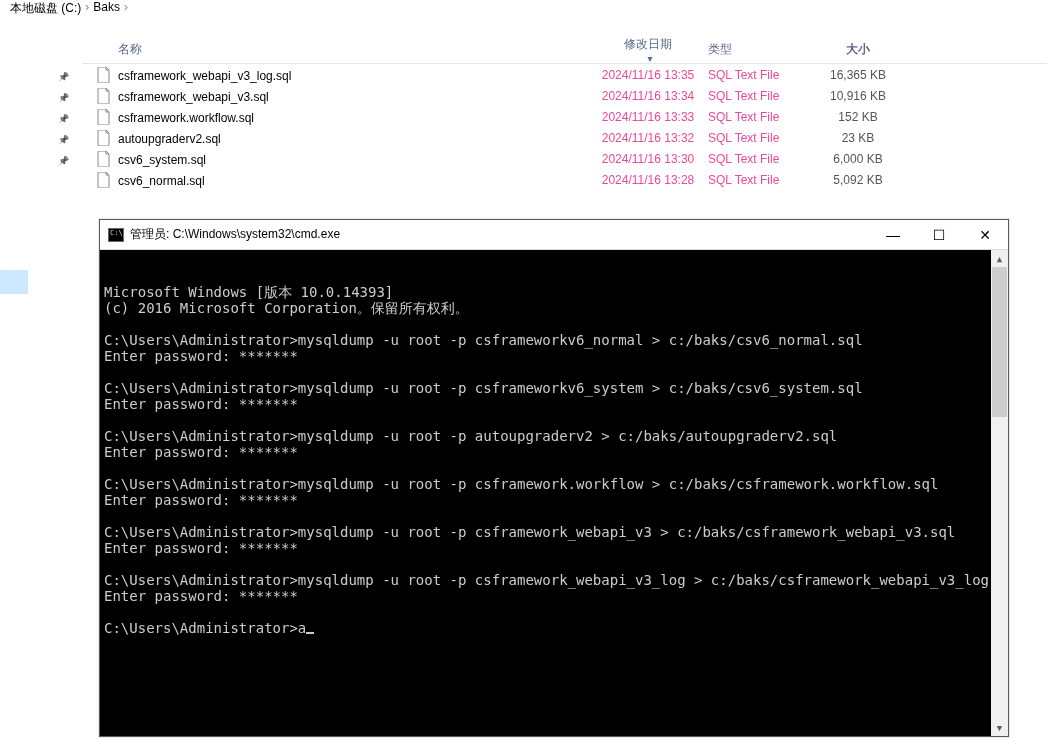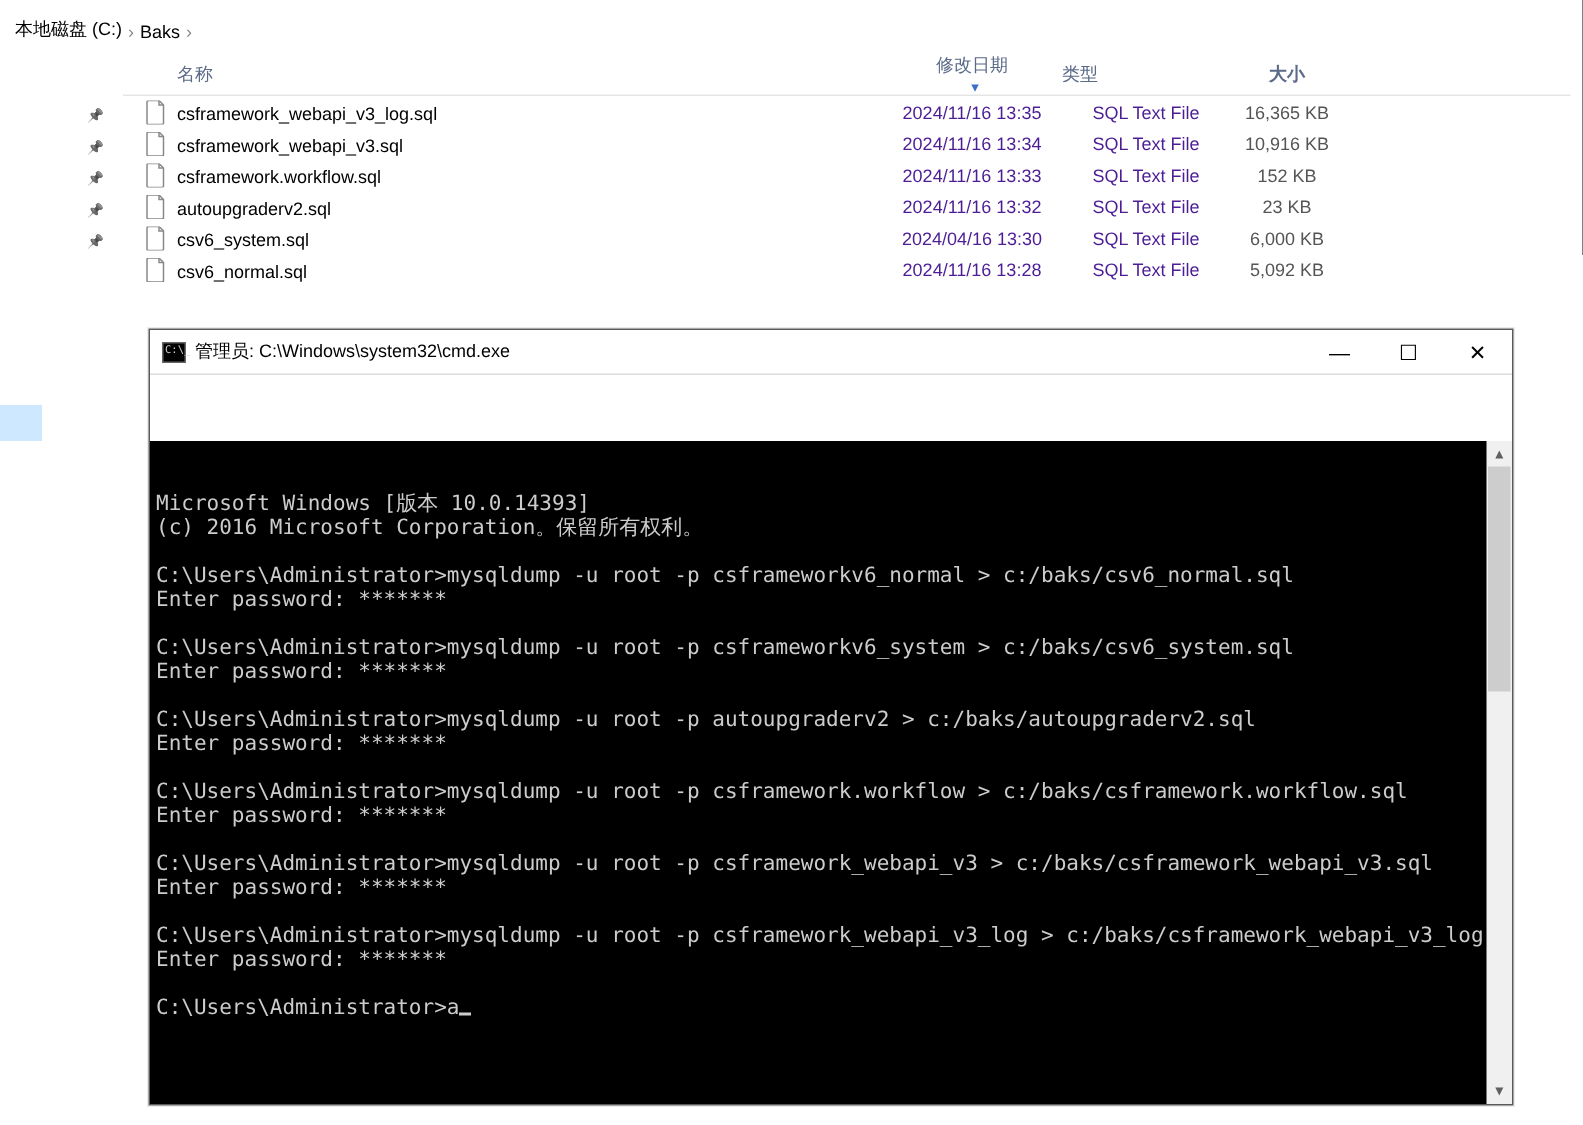--- a/index.html
+++ b/index.html
@@ -10,21 +10,21 @@
       width: 1055px;
       height: 750px;
       position: relative;
       overflow: hidden;
     }
 
     
     .breadcrumb {
       height: 28px;
       display: flex;
-      align-items: flex-end;
+      align-items: flex-start;
       padding-left: 8px;
       color: #000;
     }
     .breadcrumb span { padding: 0 2px; }
     .crumb-sep { color: #888; padding: 0 6px; }
 
     
     .file-area {
       position: absolute;
       left: 82px;
@@ -67,21 +67,21 @@
       align-items: center;
       color: #000;
     }
     .file-row .col-name { display:flex; align-items:flex-end; padding-left: 14px;}
     .file-icon {
       width: 16px; height: 16px;
       display: inline-flex; align-items: center; justify-content: center;
       margin-right: 6px;
       color: #555;
     }
-    .file-row .col-date, .file-row .col-type { color:#4c1d95;text-align:center; }
+    .file-row .col-date, .file-row .col-type { color:#ec4899; }
     .file-row .col-size { color:#555; }
     .side-sel {
       position: absolute;
       left: 0px;
       width: 28px;
       height: 24px;
       background: #cde8ff;
     }
 
     
@@ -89,21 +89,20 @@
       position: absolute;
       left: 99px;
       top: 219px;
       width: 910px;
       height: 518px;
       background: #fff;
       border: 1px solid #5a5a5a;
       box-shadow: 0 0 0 1px rgba(0,0,0,0.08);
       display: flex;
       flex-direction: column;
-      gap: 44px;
     }
     .title-bar {
       height: 30px;
       background: #fff;
       display: flex;
       align-items: center;
       border-bottom: 1px solid #dcdcdc;
     }
     .title-icon {
       width: 16px; height: 14px;
@@ -264,21 +263,21 @@
       <div class="file-row">
         <div class="col-name">
           <span class="file-icon">
             <svg width="14" height="16" viewBox="0 0 14 16">
               <path d="M2 0h7l3 3v12a1 1 0 0 1-1 1H2a1 1 0 0 1-1-1V1a1 1 0 0 1 1-1z" fill="#fff" stroke="#888"></path>
               <path d="M9 0v3h3" fill="none" stroke="#888"></path>
             </svg>
           </span>
           <span>csv6_system.sql</span>
         </div>
-        <div class="col-date">2024/04/16 13:30</div>
+        <div class="col-date">2024/11/16 13:30</div>
         <div class="col-type">SQL Text File</div>
         <div class="col-size">6,000 KB</div>
       </div>
       <div class="file-row">
         <div class="col-name">
           <span class="file-icon">
             <svg width="14" height="16" viewBox="0 0 14 16">
               <path d="M2 0h7l3 3v12a1 1 0 0 1-1 1H2a1 1 0 0 1-1-1V1a1 1 0 0 1 1-1z" fill="#fff" stroke="#888"></path>
               <path d="M9 0v3h3" fill="none" stroke="#888"></path>
             </svg>

